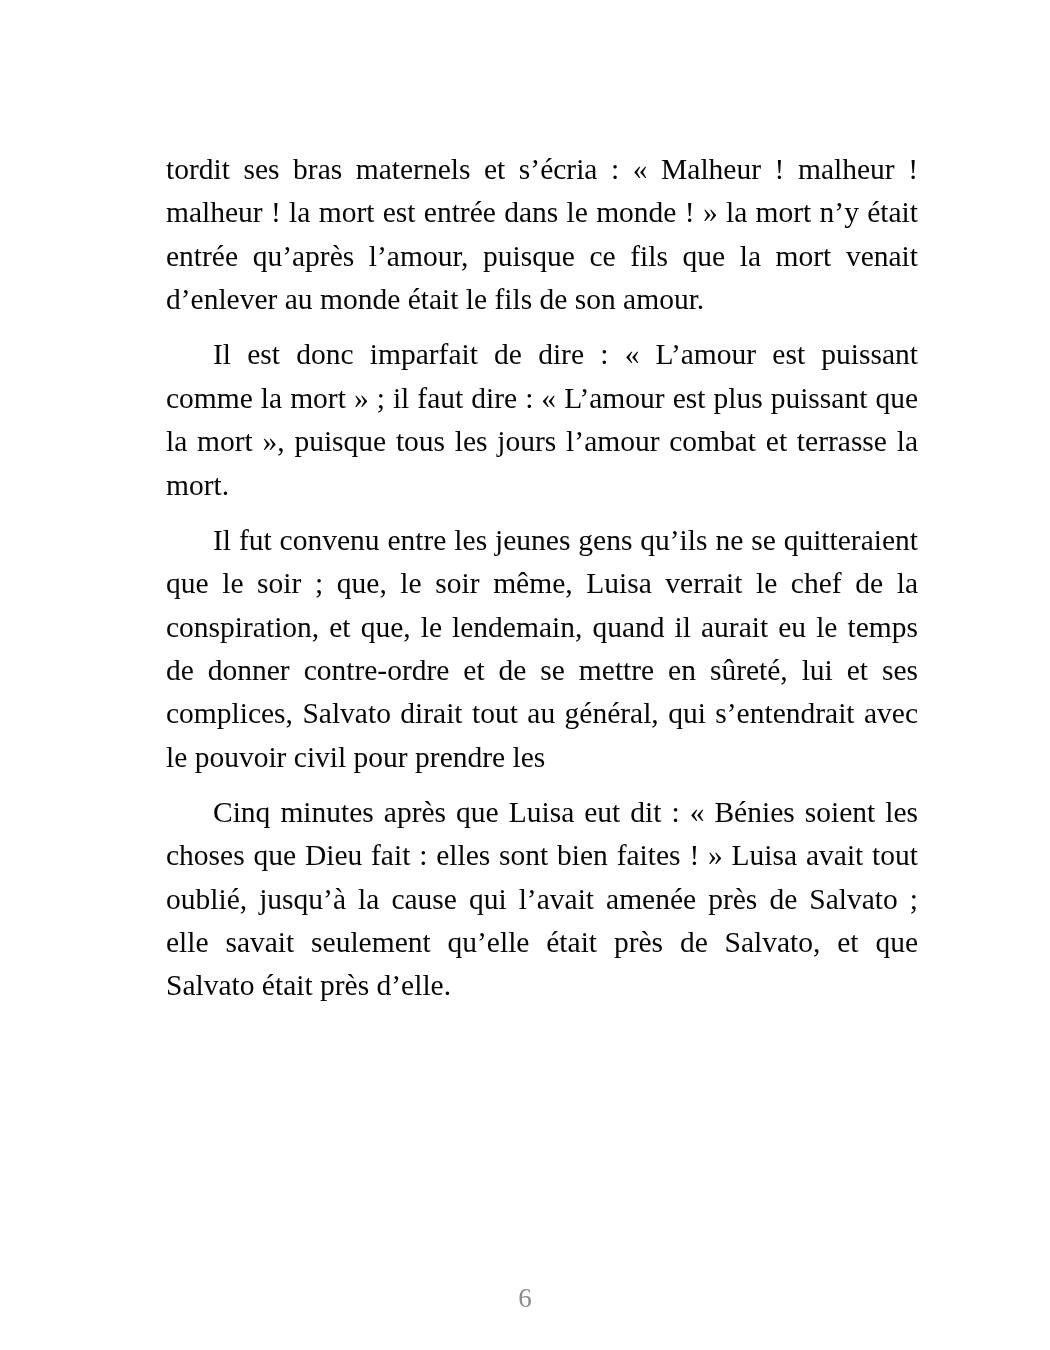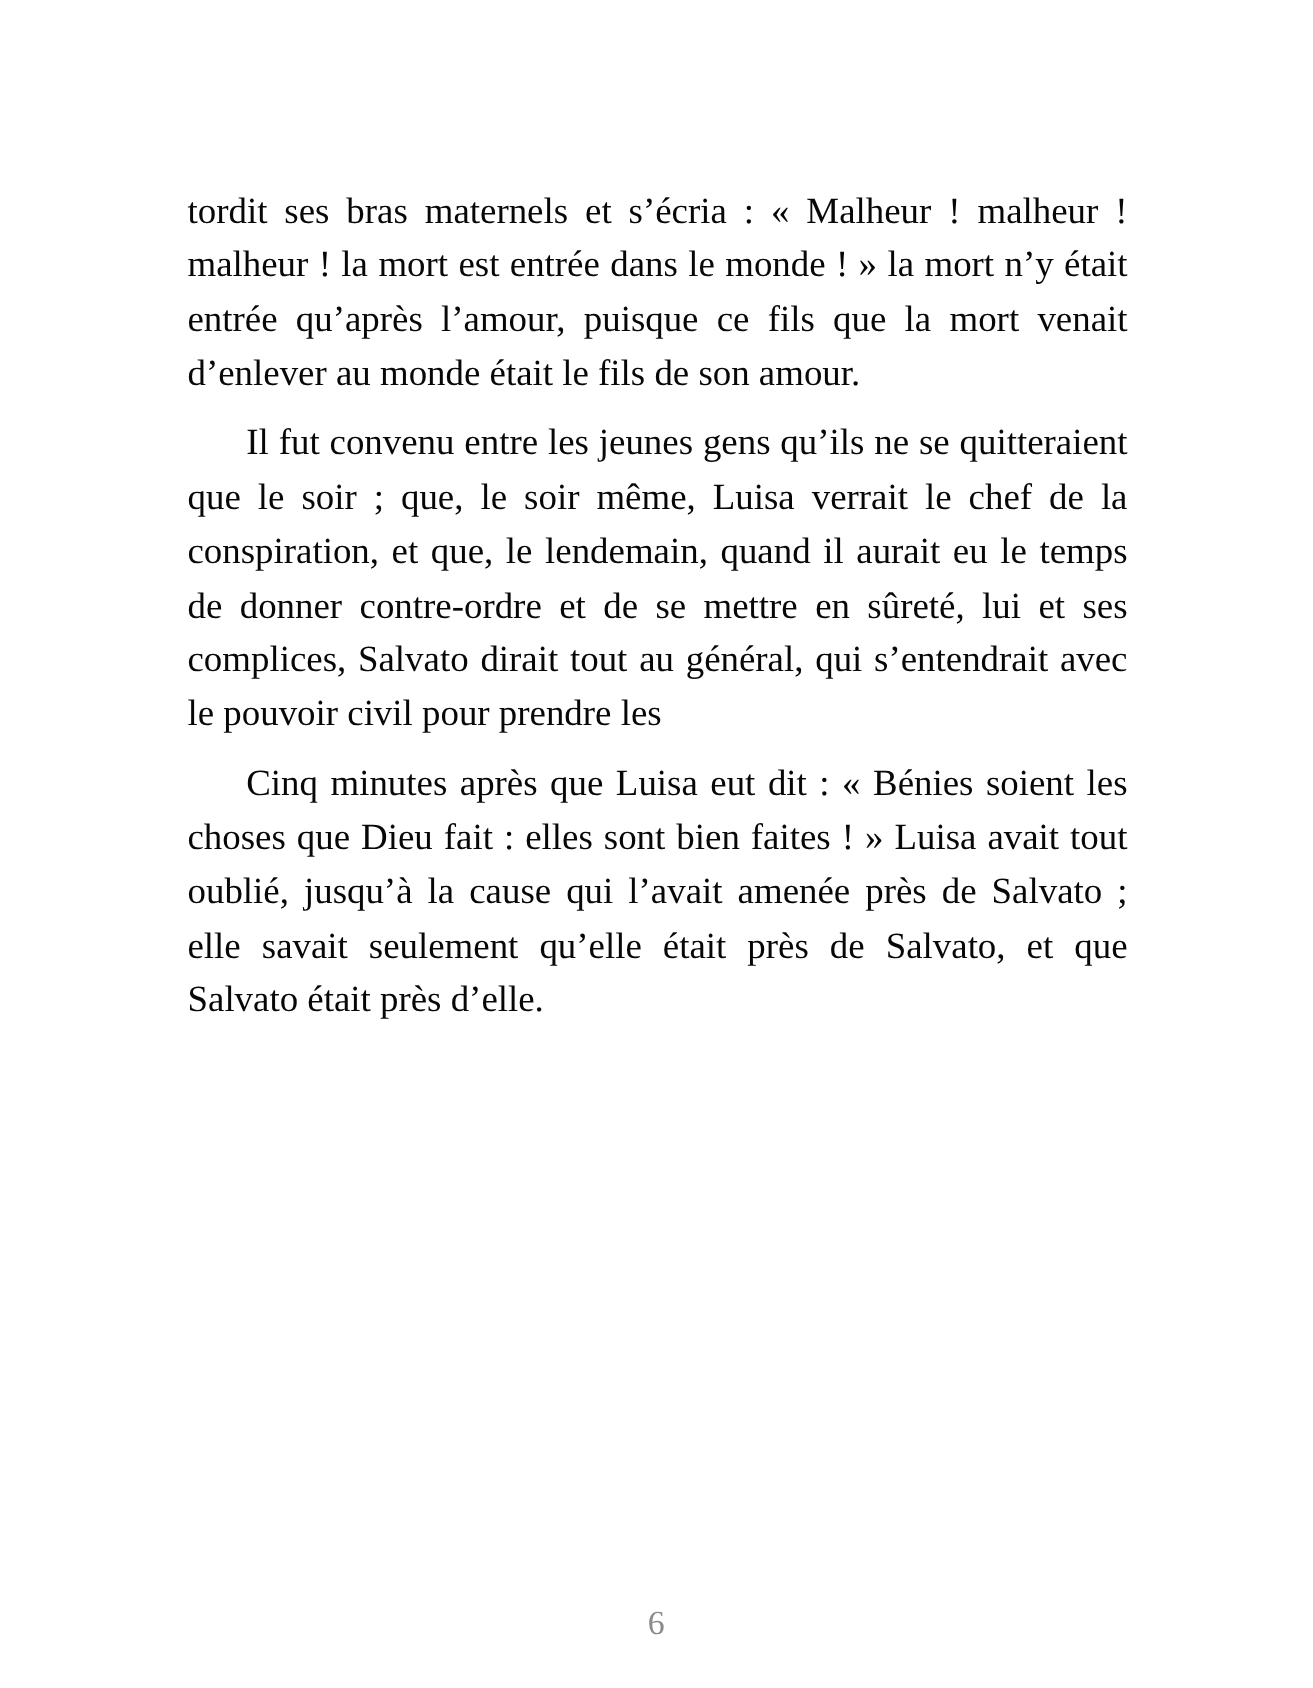--- a/index.html
+++ b/index.html
@@ -12,21 +12,21 @@
     width: 1050px;
     height: 1350px;
     background: #ffffff;
     overflow: hidden;
     font-family: "Liberation Serif", serif;
     color: #070707;
   }
   .text-block {
     position: absolute;
     top: 148px;
-    left: 150px;
+    left: 166px;
     width: 752px;
   }
   .text-block p {
     margin: 0 0 12px 0;
     font-size: 29.5px;
     line-height: 1.47;
     text-align: justify;
     text-justify: inter-word;
   }
   .text-block p.indented {
@@ -41,17 +41,18 @@
     font-size: 27px;
     color: #8b8b8b;
   }
 </style>
 </head>
 <body>
 
 <div class="page">
   <div class="text-block">
     <p>tordit ses bras maternels et s’écria : « Malheur ! malheur ! malheur ! la mort est entrée dans le monde ! » la mort n’y était entrée qu’après l’amour, puisque ce fils que la mort venait d’enlever au monde était le fils de son amour.</p>
+    <p class="indented">Il est donc imparfait de dire : « L’amour est puissant comme la mort » ; il faut dire : « L’amour est plus puissant que la mort », puisque tous les jours l’amour combat et terrasse la mort.</p>
     <p class="indented">Il fut convenu entre les jeunes gens qu’ils ne se quitteraient que le soir ; que, le soir même, Luisa verrait le chef de la conspiration, et que, le lendemain, quand il aurait eu le temps de donner contre-ordre et de se mettre en sûreté, lui et ses complices, Salvato dirait tout au général, qui s’entendrait avec le pouvoir civil pour prendre les</p>
     <p class="indented">Cinq minutes après que Luisa eut dit : « Bénies soient les choses que Dieu fait : elles sont bien faites ! » Luisa avait tout oublié, jusqu’à la cause qui l’avait amenée près de Salvato ; elle savait seulement qu’elle était près de Salvato, et que Salvato était près d’elle.</p>
   </div>
   <div class="page-number">6</div>
 </div>
 
 </body></html>

